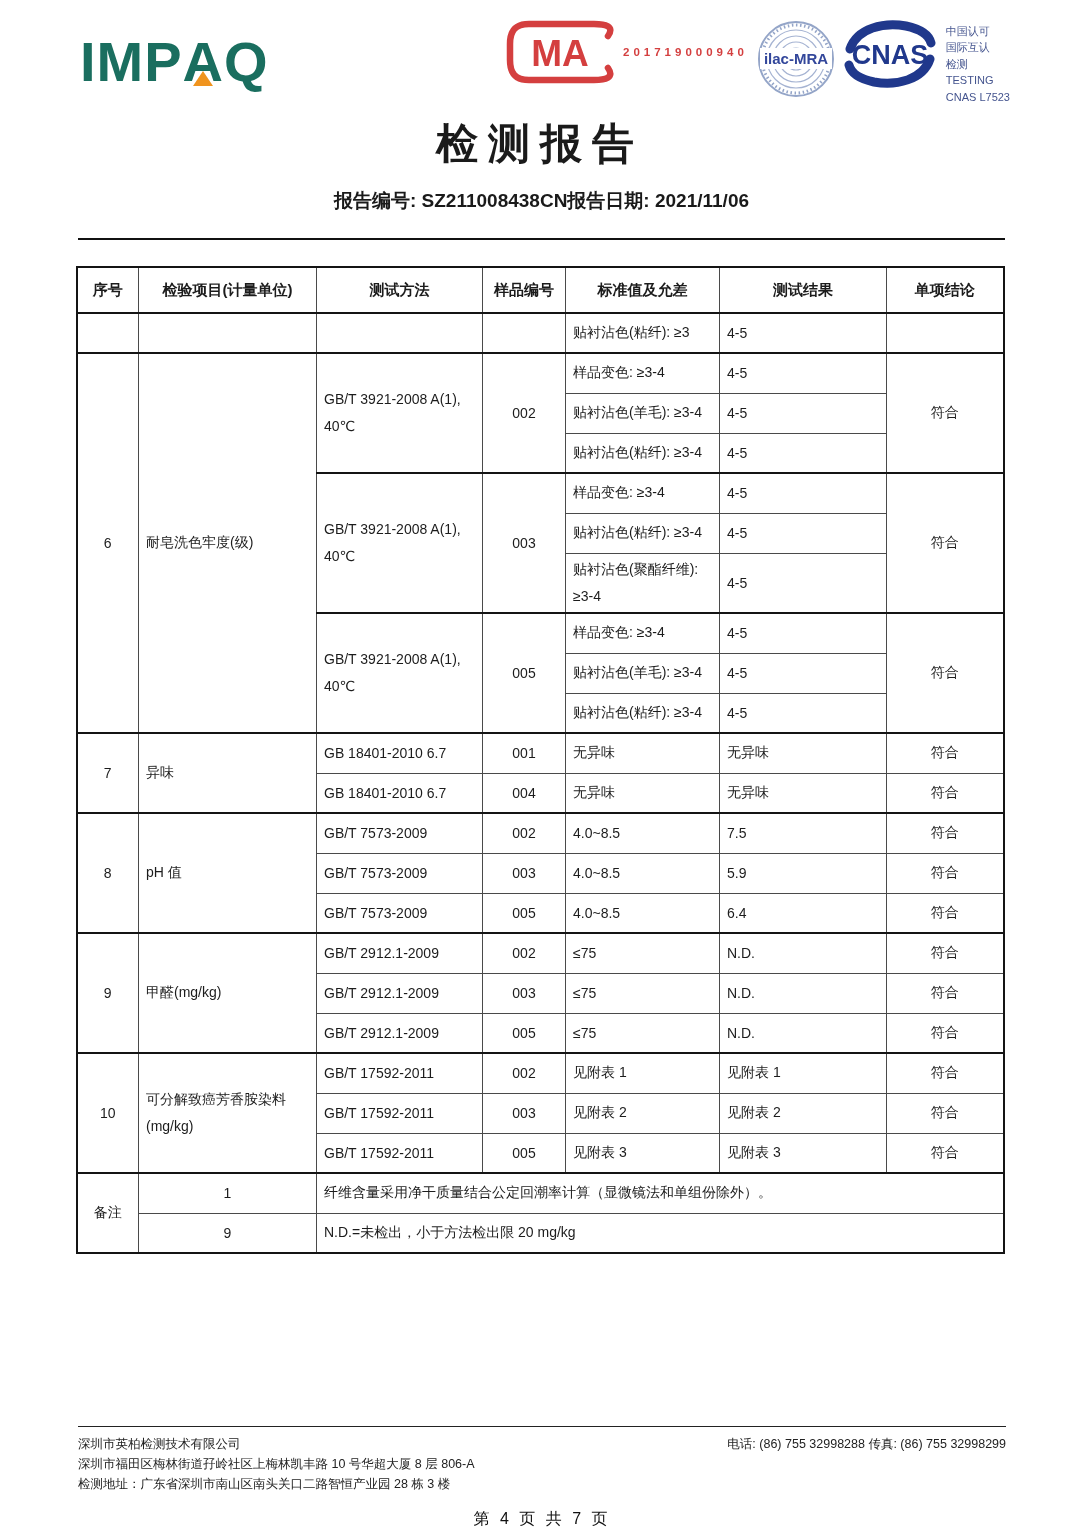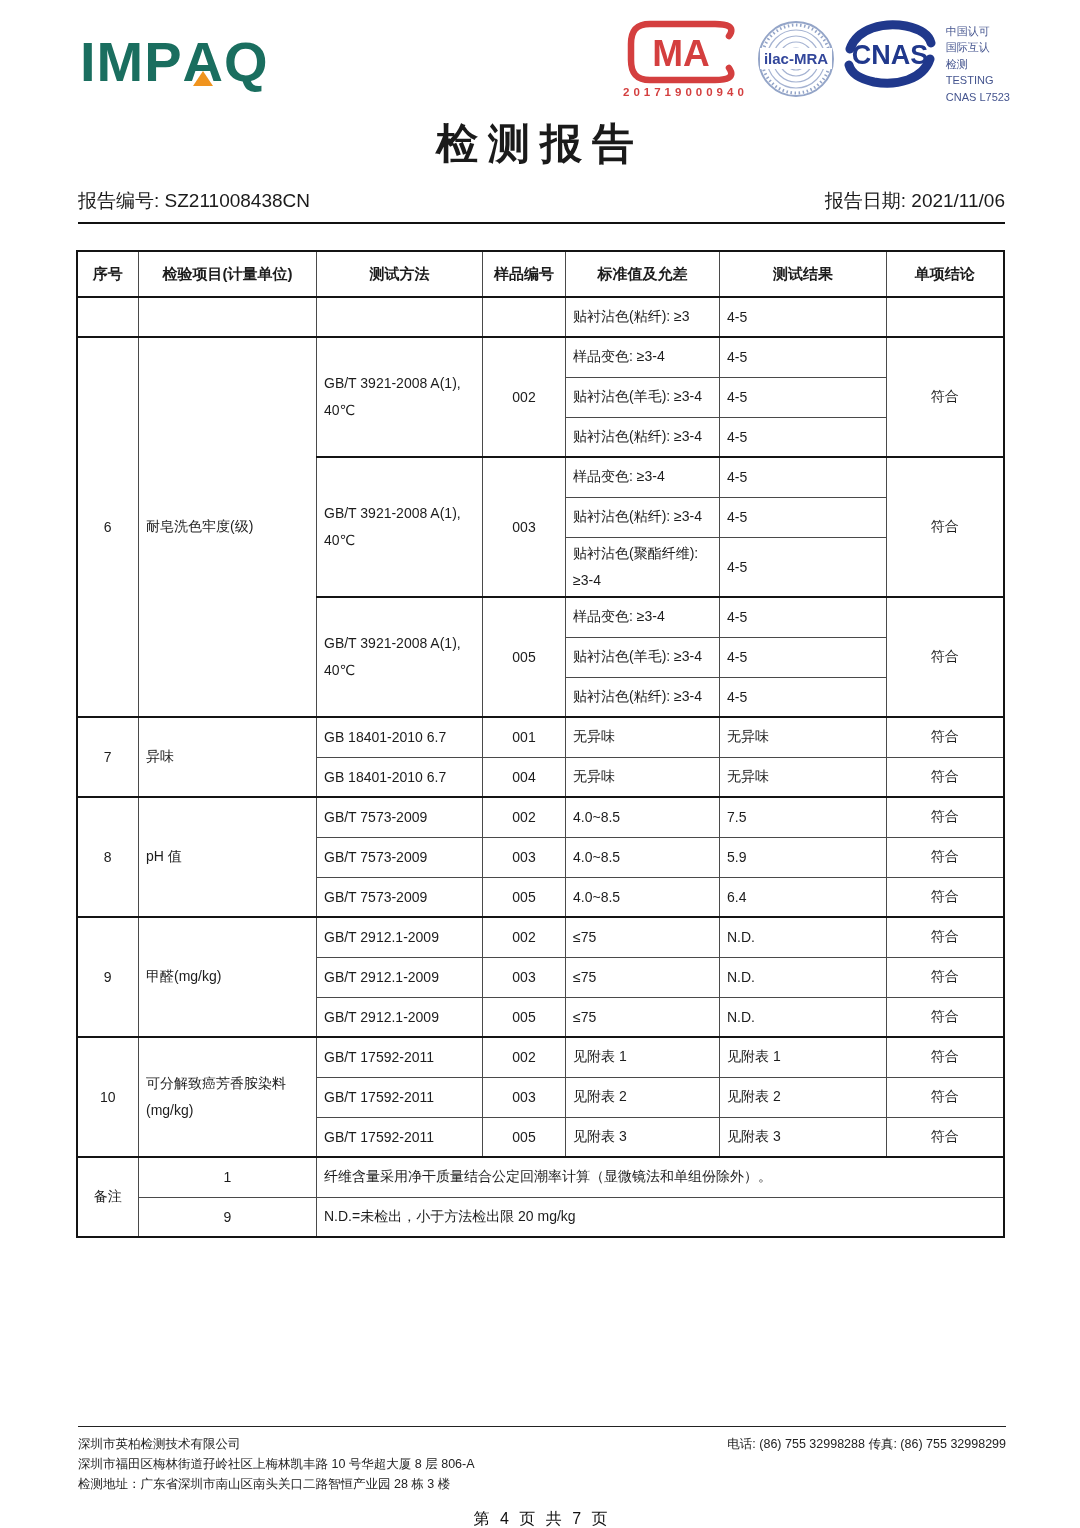--- a/index.html
+++ b/index.html
@@ -7,29 +7,29 @@
     position:relative;width:1080px;height:1528px;margin:0 auto;background:#ffffff;
     font-family:"Liberation Sans","DejaVu Sans",sans-serif;color:#1a1a1a;overflow:hidden;
   }
   
   .top{display:flex;justify-content:space-between;align-items:center;padding:14px 70px 0 80px;height:96px;}
   .impaq{position:relative;font-weight:bold;font-size:56px;letter-spacing:1px;color:#1a6e5f;line-height:1;}
   .impaq .a-wrap{position:relative;display:inline-block;}
   .impaq .tri{position:absolute;left:50%;bottom:4px;transform:translateX(-50%);width:0;height:0;
     border-left:10px solid transparent;border-right:10px solid transparent;border-bottom:15px solid #f0941e;}
   .certs{display:flex;align-items:flex-start;gap:8px;}
-  .cma{display:flex;flex-direction:column;align-items:center;}
+  .cma{display:flex;align-items:center;}
   .cma-num{color:#d43f3f;font-size:11.5px;font-weight:bold;letter-spacing:4px;margin-top:1px;white-space:nowrap;}
   .cnas-lines{font-size:11px;line-height:1.5;color:#44548e;margin-left:2px;padding-top:4px;}
   
   .title{text-align:center;font-family:"Liberation Serif","DejaVu Serif",serif;
     font-size:42px;font-weight:bold;letter-spacing:10px;margin-top:6px;}
-  .meta{display:flex;justify-content:space-between;align-items:flex-end;
-    margin:16px 75px 0 78px;padding-bottom:8px;border-bottom:2.5px solid #111;
-    font-size:19px;font-weight:normal;}
+  .meta{display:flex;justify-content:center;align-items:flex-end;
+    margin:16px 75px 0 78px;padding-bottom:24px;border-bottom:2.5px solid #111;
+    font-size:19px;font-weight:bold;}
   
   table.report{border-collapse:collapse;table-layout:fixed;width:927px;margin:26px auto 0;
     border:2px solid #141414;}
   table.report th,table.report td{
     border:1px solid #4a4a4a;font-size:14px;padding:2px 7px;vertical-align:middle;
     white-space:nowrap;overflow:hidden;text-align:left;color:#1c1c1c;}
   table.report th{font-size:15px;font-weight:bold;text-align:center;height:40px;border-bottom:2px solid #141414;margin-top:36px;}
   table.report tr{height:40px;}
   table.report td.ac{text-align:center;padding:2px 2px;}
   table.report td.ml{line-height:1.95;}

